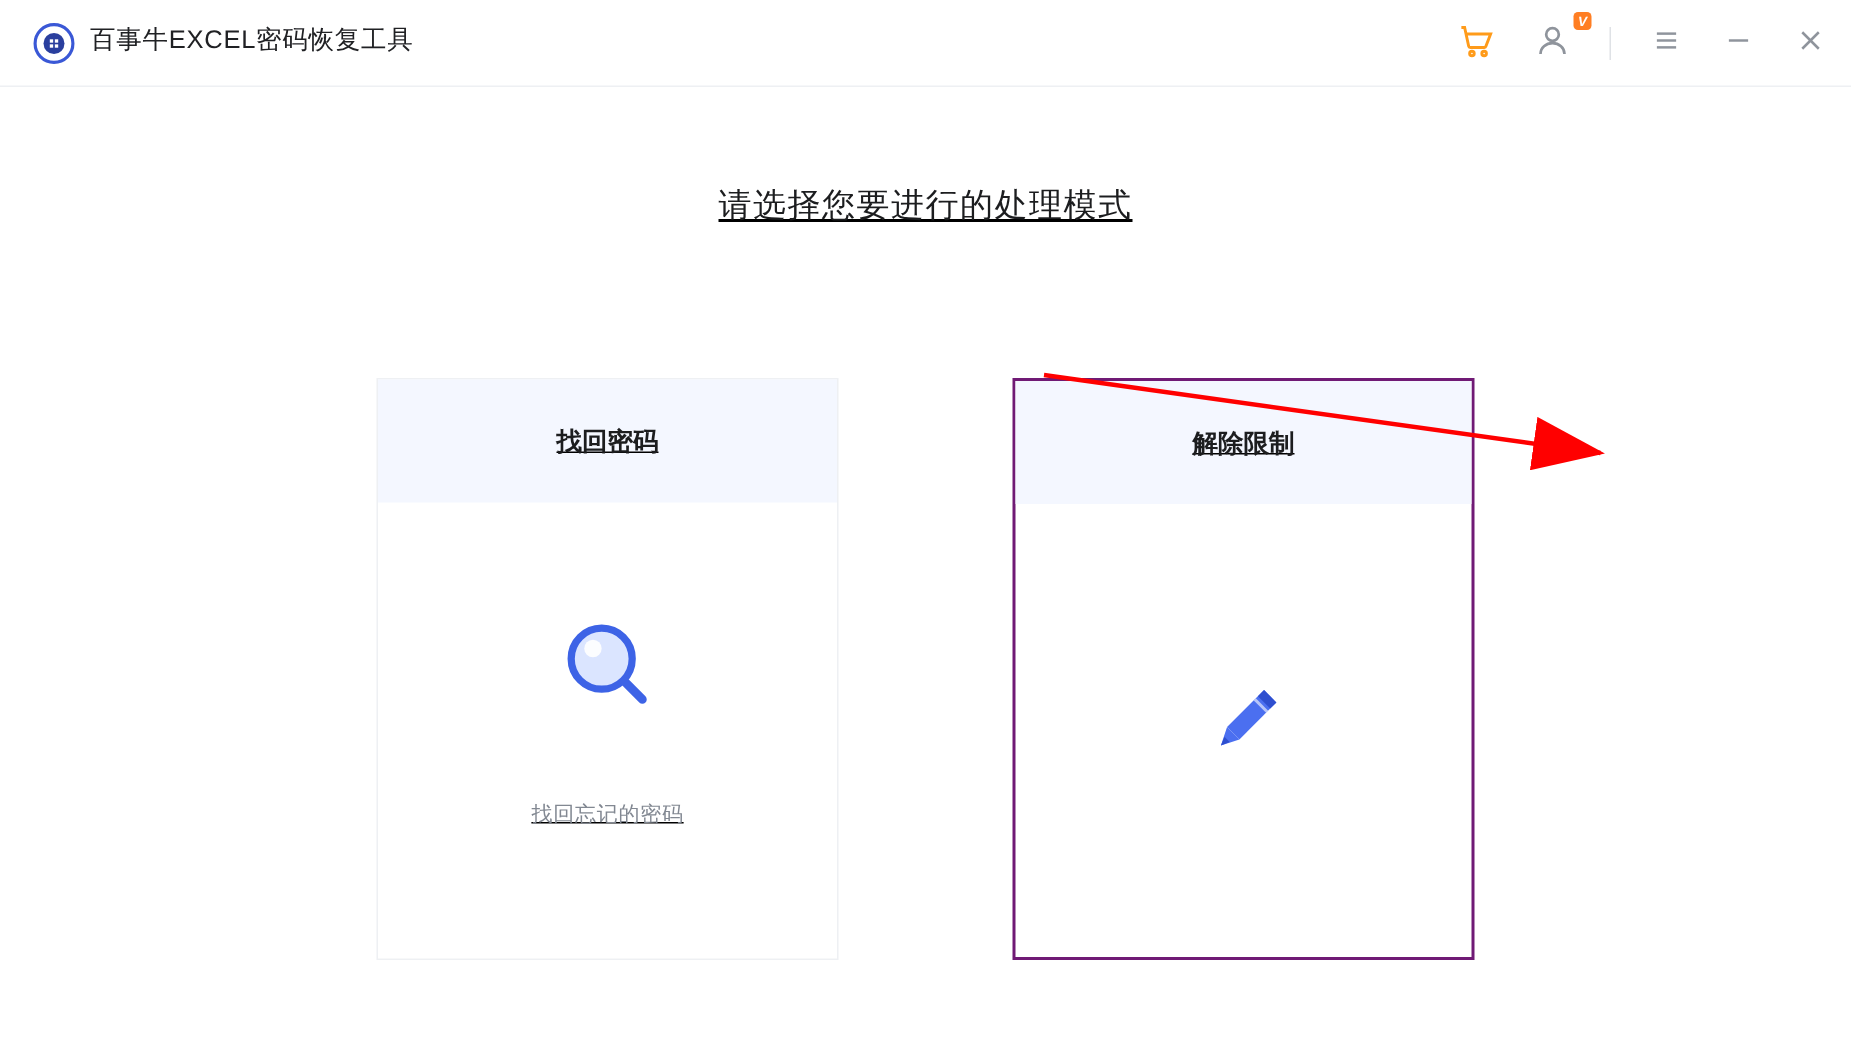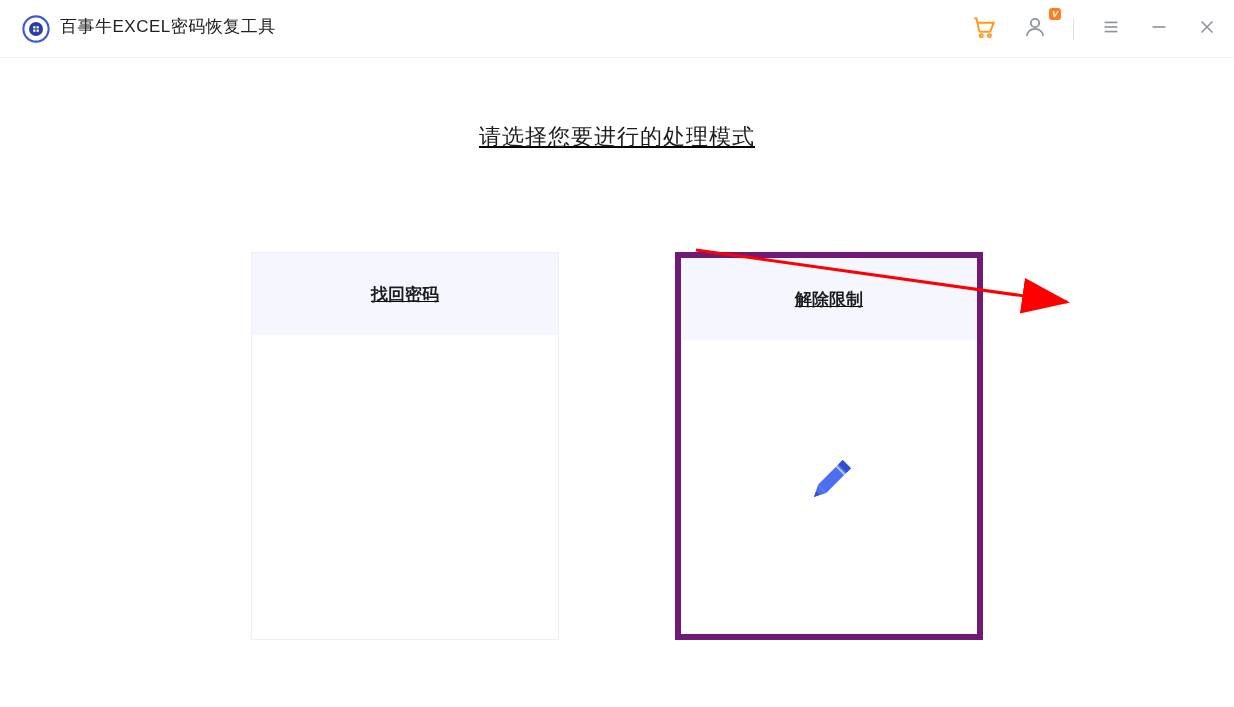--- a/index.html
+++ b/index.html
@@ -90,21 +90,21 @@
       width: 308px;
       height: 388px;
       border: 1px solid #eef0f3;
       background: #fff;
       display: flex;
       flex-direction: column;
       cursor: pointer;
       box-shadow: 0 0 0 0 rgba(0,0,0,0);
     }
     .card.selected {
-      border: 6px solid #701a75;
+      border: 2px solid #701a75;
     }
     .card-head {
       height: 82px;
       background: #f4f7ff;
       display: flex;
       align-items: center;
       justify-content: center;
       font-size: 17px;
       font-weight: 600;
       color: #1c1d1f;
@@ -204,20 +204,31 @@
   </div>
 </div>
 
 <div class="content">
   <h1 class="main-heading">请选择您要进行的处理模式</h1>
 
   <div class="cards">
 
     <div class="card">
       <div class="card-head">找回密码</div>
+      <div class="card-body">
+        <div class="card-icon">
+          <svg viewBox="0 0 64 64" width="62" height="62">
+            <circle cx="28" cy="28" r="21" fill="#dbe5ff"></circle>
+            <circle cx="28" cy="28" r="21" fill="none" stroke="#3d63e6" stroke-width="5"></circle>
+            <circle cx="22" cy="21" r="6" fill="#ffffff" opacity="0.9"></circle>
+            <line x1="44" y1="44" x2="56" y2="56" stroke="#3d63e6" stroke-width="6" stroke-linecap="round"></line>
+          </svg>
+        </div>
+        <div class="card-desc">找回忘记的密码</div>
+      </div>
     </div>
 
     <div class="card selected">
       <div class="card-head">解除限制</div>
       <div class="card-body">
         <div class="card-icon">
           <svg viewBox="0 0 64 64" width="62" height="62">
             <g transform="rotate(45 32 32)">
               <rect x="26" y="6" width="12" height="36" fill="#4b6ff0"></rect>
               <rect x="26" y="6" width="12" height="6" fill="#2f4fcf"></rect>

